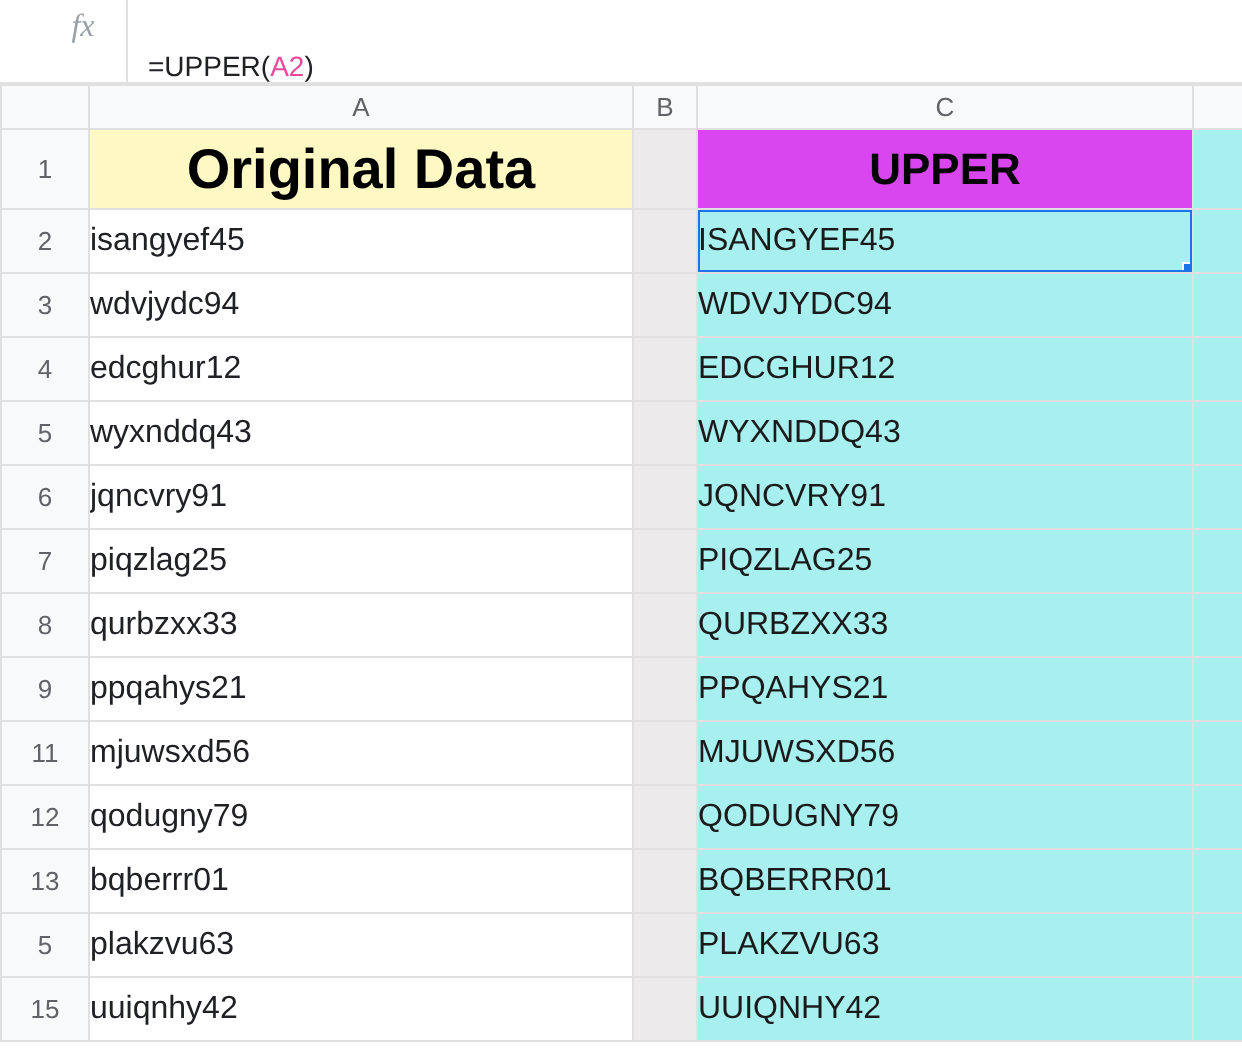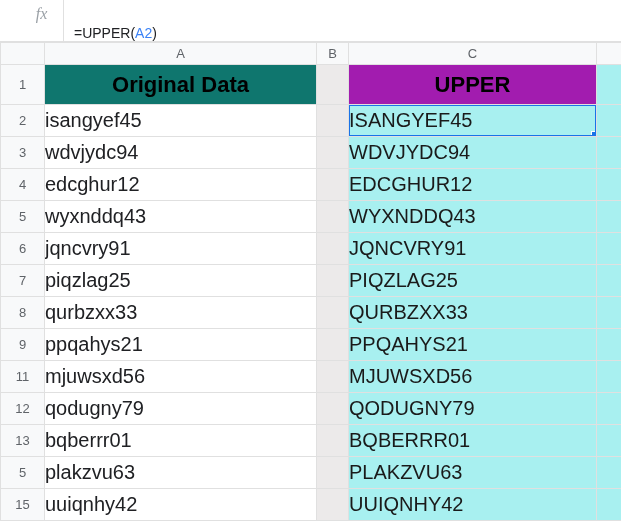--- a/index.html
+++ b/index.html
@@ -1,28 +1,28 @@
 <!DOCTYPE html>
 <html><head>
 <meta charset="utf-8">
 <style>
   * { box-sizing: border-box; }
   html, body { margin: 0; padding: 0; font-family: Arial, sans-serif; font-size: 14px; color: #202124; background: #fff; width: 621px; height: 527px; overflow: hidden; }
   .formula-bar { display: flex; align-items: center; height: 42px; border-bottom: 1px solid #e0e0e0; padding-left: 20px; }
   .fx { width: 44px; text-align: center; font-style: italic; color: #9aa0a6; font-family: "Times New Roman", serif; font-size: 16px; border-right: 1px solid #e0e0e0; height: 100%; line-height: 28px; }
   .formula-input { flex: 1; padding: 0 10px; font-size: 14px; font-family: Arial, sans-serif; height: 100%; display: flex; align-items: flex-end; background: #fff; cursor: text; }
-  .formula-input .ref { color: #3b82f6; }
+  .formula-input .ref { color: #ec4899; }
   .sheet { border-collapse: collapse; table-layout: fixed; width: 621px; }
   .sheet td, .sheet th { border: 1px solid #e0e0e0; padding: 0; }
   .corner { width: 44px; height: 10px; background: #f8f9fa; border-right: 1px solid #ccc; border-bottom: 1px solid #ccc; }
   .colhead { background: #f8f9fa; text-align: center; height: 22px; font-size: 13px; color: #5f6368; font-weight: 400; border-bottom: 1px solid #ccc; }
   .rowhead { background: #f8f9fa; text-align: center; width: 44px; font-size: 13px; color: #5f6368; font-weight: 400; border-right: 1px solid #ccc; }
-  .cell { height: 32px; padding: 0 8px; font-size: 20px; text-align: left; vertical-align: middle; overflow: hidden; white-space: nowrap; }
-  .hdr-red { background: #0f766e; color: #000; font-weight: 700; font-size: 22px; text-align: center; height: 40px; }
-  .hdr-green { background: #a21caf; color: #000; font-weight: 700; font-size: 22px; text-align: center; height: 40px; }
+  .cell { height: 32px; padding: 0 8px; font-size: 16px; text-align: left; vertical-align: middle; overflow: hidden; white-space: nowrap; }
+  .hdr-red { background: #fef9c3; color: #000; font-weight: 700; font-size: 28px; text-align: center; height: 40px; }
+  .hdr-green { background: #d946ef; color: #000; font-weight: 700; font-size: 22px; text-align: center; height: 40px; }
   .col-b { width: 32px; background: #f1f1f1; }
   .col-a { width: 272px; }
   .col-c { width: 248px; }
   .col-d { width: 25px; }
   .cyan { background: #a8f0f0; color: #1a1a1a; }
   .gray { background: #eceaea; }
   .active { position: relative; }
   .active::after { content: ""; position: absolute; inset: -1px -1px -1px -1px; border: 2px solid #1a73e8; pointer-events: none; }
   .active::before { content: ""; position: absolute; right: -3px; bottom: -3px; width: 6px; height: 6px; background: #1a73e8; border: 1px solid #fff; }
 </style>

